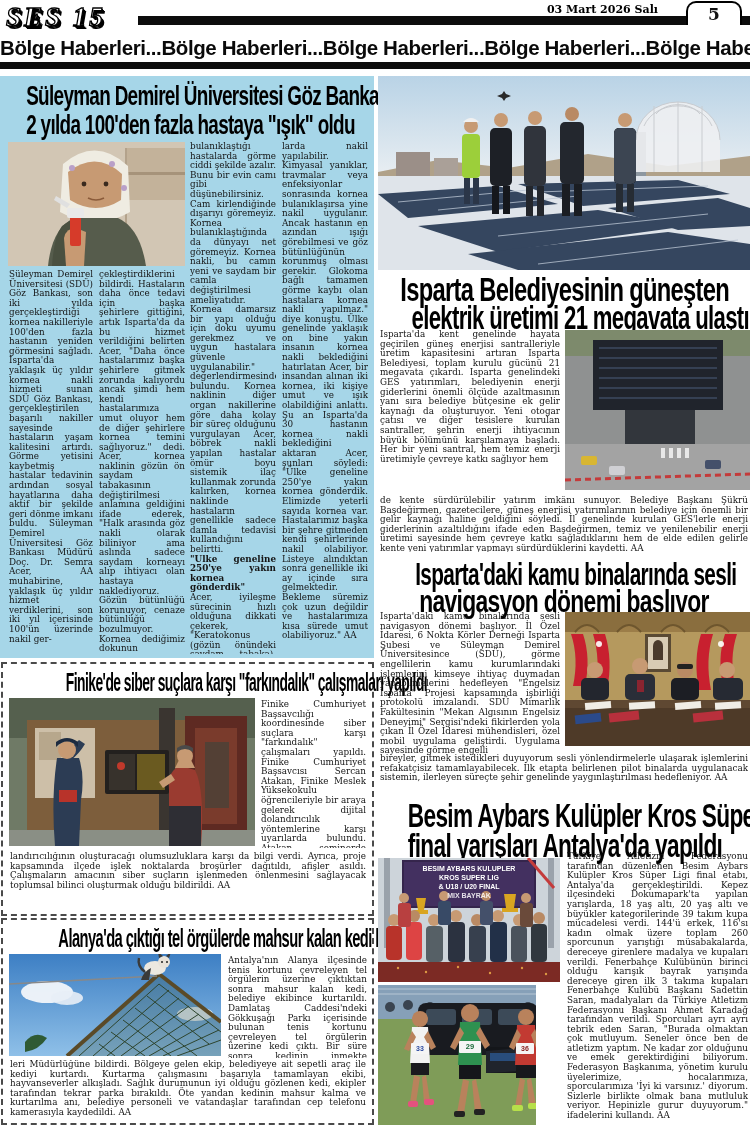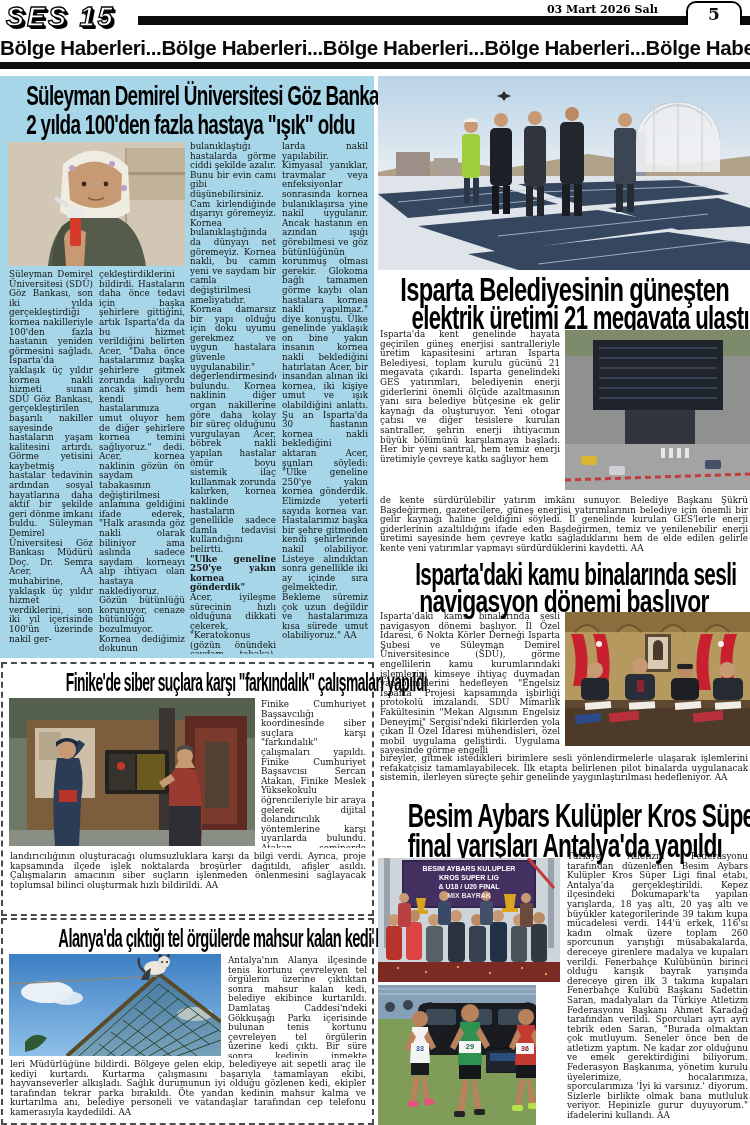--- a/index.html
+++ b/index.html
@@ -1,20 +1,20 @@
 <!DOCTYPE html>
 <html><head>
 <meta charset="utf-8">
 <style>
   html,body{margin:0;padding:0;background:#e8e8e8;}
   #stage{position:relative;width:750px;height:1125px;background:#ffffff;overflow:hidden;
          font-family:"DejaVu Serif",serif;color:#111;}
   .abs{position:absolute;}
   
-  .logo{font-family:Liberation Sans, sans-serif;font-weight:bold;font-style:italic;font-size:27px;
+  .logo{font-family:Liberation Serif, serif;font-weight:bold;font-style:italic;font-size:27px;
         letter-spacing:3px;color:#fff;-webkit-text-stroke:1.3px #000;
         text-shadow:2px 2px 0 #000,3px 3px 0 #000,1px 1px 0 #000;}
   .hbar{background:#0d0d0d;}
   .date{font-family:"DejaVu Serif",serif;font-weight:bold;font-size:11px;color:#000;white-space:nowrap;}
   .pagetab{background:#fff;border:2px solid #000;border-bottom:none;border-radius:10px 10px 0 0;
            text-align:center;font-family:"DejaVu Serif",serif;font-weight:bold;font-size:17px;}
   .ticker{font-family:"Liberation Sans",sans-serif;font-weight:bold;font-size:20.5px;
           letter-spacing:-0.4px;white-space:nowrap;color:#0a0a0a;}
   
   .hl{font-family:"Liberation Sans",sans-serif;font-weight:900;color:#000;
@@ -108,21 +108,21 @@
         <rect x="50" y="92" width="18" height="12" fill="#b8332a"></rect>
         <path d="M160,148 L160,92 Q158,72 172,68 L186,72 Q196,92 192,148 Z" fill="#9a3b30"></path>
         <path d="M166,70 L170,62 Q176,56 182,62 L186,70 Z" fill="#c79a73"></path>
         <circle cx="176" cy="58" r="8" fill="#c79a73"></circle>
         <path d="M168,54 Q176,48 184,54 L184,50 Q176,44 168,50 Z" fill="#4a4a4a"></path>
         <rect x="160" y="108" width="32" height="40" fill="#2e2e34"></rect>
         <path d="M150,84 L162,76 L166,82 L154,90 Z" fill="#c79a73"></path>
       </svg>
     </div>
     <div class="bt abs" style="left:258px;top:36px;width:105px;height:148px;">Finike Cumhuriyet Başsavcılığı koordinesinde siber suçlara karşı "farkındalık" çalışmaları yapıldı. Finike Cumhuriyet Başsavcısı Sercan Atakan, Finike Meslek Yüksekokulu öğrencileriyle bir araya gelerek dijital dolandırıcılık yöntemlerine karşı uyarılarda bulundu. Atakan, seminerde IBAN tuzağı, sanal kumar, SMS do-</div>
-    <div class="bt abs" style="left:7px;top:188px;width:356px;height:56px;">landırıcılığının oluşturacağı olumsuzluklara karşı da bilgi verdi. Ayrıca, proje kapsamında ilçede işlek noktalarda broşürler dağıtıldı, afişler asıldı. Çalışmaların amacının siber suçların işlenmeden önlenmesini sağlayacak toplumsal bilinci oluşturmak hızlı bildirildi. AA</div>
+    <div class="bt abs" style="left:7px;top:188px;width:356px;height:56px;">landırıcılığının oluşturacağı olumsuzluklara karşı da bilgi verdi. Ayrıca, proje kapsamında ilçede işlek noktalarda broşürler dağıtıldı, afişler asıldı. Çalışmaların amacının siber suçların işlenmeden önlenmesini sağlayacak toplumsal bilinci oluşturmak olduğu bildirildi. AA</div>
   </div>
 
   <div class="abs dashbox" style="left:1px;top:918px;width:369px;height:203px;">
     <div class="hl abs" style="left:0;top:3px;width:369px;font-size:21px;transform:scale(0.70,1.25);transform-origin:50% 0;">Alanya'da çıktığı tel örgülerde mahsur kalan kedi kurtarıldı</div>
     <div class="photo abs" style="left:6px;top:34px;width:212px;height:102px;">
       <svg width="212" height="102" viewBox="0 0 212 102">
         <defs>
           <linearGradient id="sky" x1="0" y1="0" x2="0" y2="1">
             <stop offset="0" stop-color="#3d7fc4"></stop>
               <stop offset="1" stop-color="#8fc0e8"></stop>
@@ -277,21 +277,21 @@
           <rect x="110" y="90" width="26" height="7" transform="rotate(-4 123 93)"></rect>
           <rect x="150" y="90" width="26" height="7" transform="rotate(-3 163 93)"></rect>
         </g>
       <g fill="#b8303c">
           <rect x="44" y="100" width="30" height="9" transform="rotate(-6 59 104)"></rect>
           <rect x="128" y="100" width="30" height="9" transform="rotate(-6 143 104)"></rect>
         </g>
       <rect x="10" y="102" width="26" height="9" fill="#2b4a8a" transform="rotate(-6 23 106)"></rect>
     </svg>
   </div>
-  <div class="bt abs" style="left:380px;top:754px;width:368px;height:36px;">bireyler, gitmek istedikleri birimlere sesli yönlendirmelerle ulaşarak işlemlerini refakatçisiz tamamlayabilecek. İlk etapta belirlenen pilot binalarda uygulanacak sistemin, ilerleyen süreçte şehir genelinde yaygınlaştırılması hedefleniyor. AA</div>
+  <div class="bt abs" style="left:380px;top:754px;width:368px;height:36px;">bireyler, gitmek istedikleri duyuyorum sesli yönlendirmelerle ulaşarak işlemlerini refakatçisiz tamamlayabilecek. İlk etapta belirlenen pilot binalarda uygulanacak sistemin, ilerleyen süreçte şehir genelinde yaygınlaştırılması hedefleniyor. AA</div>
 
   <div class="hl abs" style="left:378px;top:798px;width:372px;font-size:27px;transform:scale(0.84,1.2);transform-origin:50% 0;">Besim Aybars Kulüpler Kros Süper Ligi</div>
   <div class="hl abs" style="left:378px;top:828px;width:372px;font-size:27px;transform:scale(0.84,1.2);transform-origin:50% 0;">final yarışları Antalya'da yapıldı</div>
 
   <div class="photo abs" style="left:378px;top:858px;width:182px;height:124px;">
     <svg width="182" height="124" viewBox="0 0 182 124">
       <rect width="182" height="124" fill="#cdd4da"></rect>
       <rect x="6" y="0" width="6" height="90" fill="#9aa2ab"></rect>
         <rect x="170" y="0" width="6" height="90" fill="#9aa2ab"></rect>
       <rect x="24" y="2" width="134" height="48" fill="#35254c"></rect>

